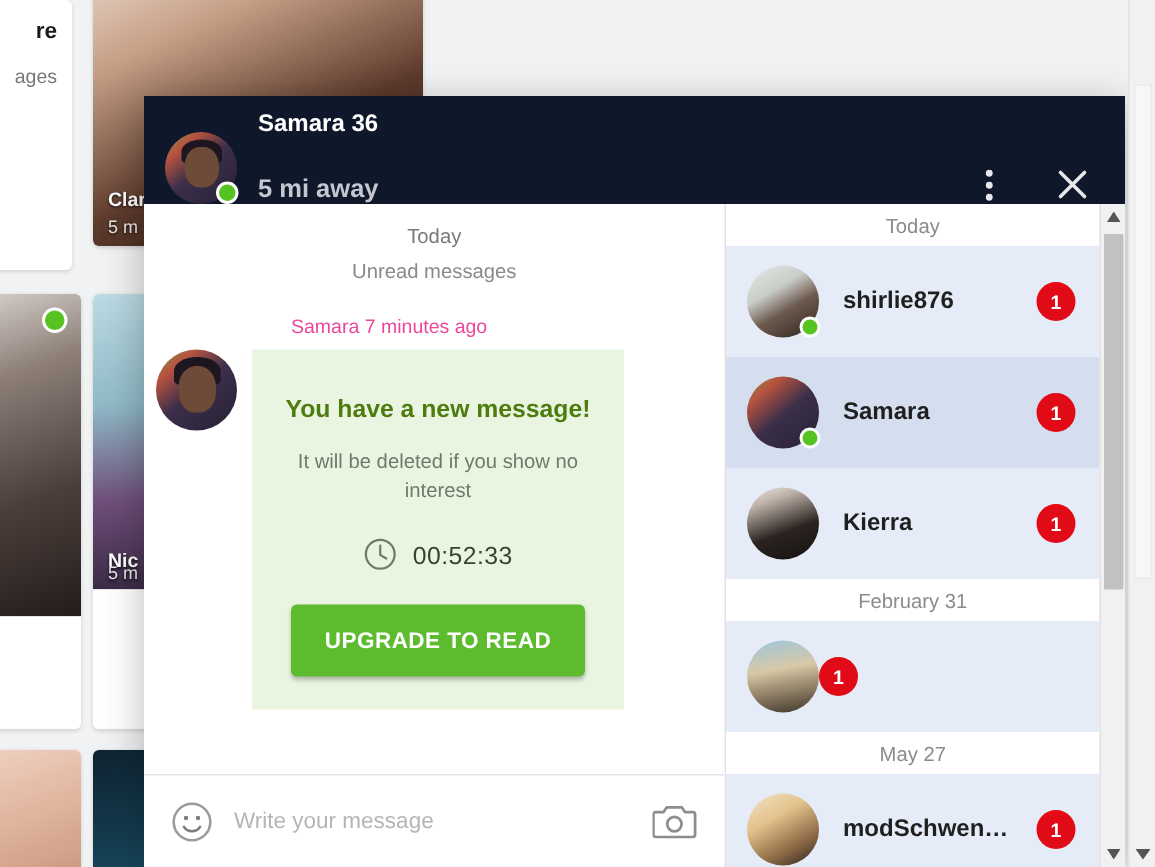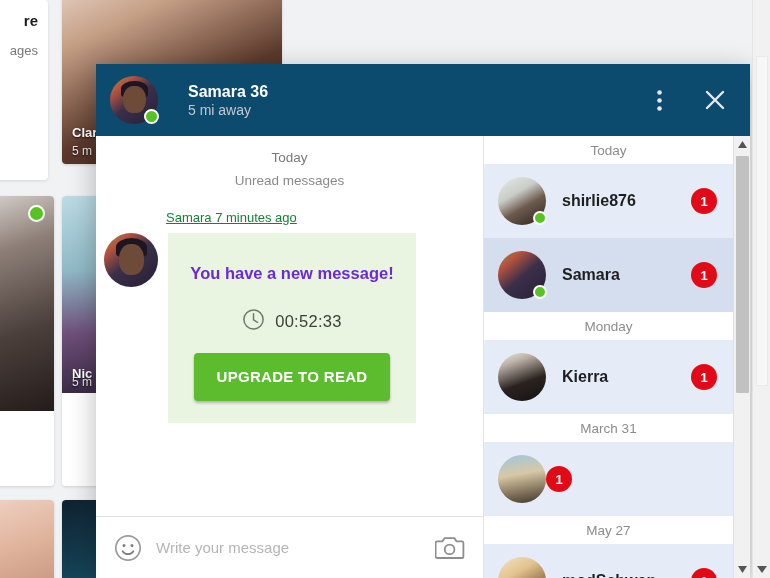--- a/index.html
+++ b/index.html
@@ -47,60 +47,60 @@
   .online-dot-card { position:absolute; right:9px; top:9px; width:17px; height:17px; border-radius:50%;
                      background:#56c322; border:2.5px solid #fff; }
 
   
   .chat-modal {
     position: absolute; left: 96px; top: 64px; width: 654px; height: 514px;
     background: #fff; box-shadow: 0 6px 26px rgba(0,0,0,.28);
     display: flex; flex-direction: column; overflow: hidden;
   }
   .chat-header {
-    height: 72px; background: #0c4a6e; display: flex; align-items: center;
-    padding: 0 16px 0 14px; flex: 0 0 72px; gap: 16px;
+    height: 72px; background: #0f172a; display: flex; align-items: flex-end;
+    padding: 0 16px 0 14px; flex: 0 0 72px;
   }
   .hdr-avatar { position: relative; width: 48px; height: 48px; flex: 0 0 48px; }
   .hdr-avatar .av-img {
     width: 48px; height: 48px; border-radius: 50%; overflow: hidden;
     background: linear-gradient(140deg,#7a9a4a 0%,#b8533f 22%,#3b2f4a 50%,#262035 100%);
     position: relative;
   }
   .av-face { position:absolute; left:28%; top:20%; width:46%; height:58%; border-radius:46% 46% 44% 44%;
              background:#6d4b38; }
   .av-hair { position:absolute; left:22%; top:10%; width:58%; height:34%; border-radius:50% 50% 18% 18%;
              background:#1d1621; }
   .hdr-avatar .dot {
     position: absolute; right: -1px; bottom: 0px; width: 15px; height: 15px; border-radius: 50%;
     background: #56c322; border: 2.5px solid #fff;
   }
   .hdr-text { margin-left: 14px; flex: 1 1 auto; }
   .hdr-name { color: #fff; font-size: 16px; font-weight: bold; line-height: 1.2; }
   .hdr-name .age { font-weight: bold; }
-  .hdr-sub { color: #c4c7d0; font-size: 14px; margin-top: 1px; }
+  .hdr-sub { color: #c4c7d0; font-size: 17px; margin-top: 24px; font-weight: bold; }
   .hdr-actions { display: flex; align-items: center; gap: 30px; padding-right: 6px; }
   .icon-btn { cursor: pointer; display: flex; align-items: center; justify-content: center;
               width: 26px; height: 26px; }
 
   .chat-body { flex: 1 1 auto; display: flex; min-height: 0; }
 
   
   .conv-pane { width: 388px; flex: 0 0 388px; display: flex; flex-direction: column;
                background:#fff; border-right: 1px solid #e3e3e3; min-height:0; }
   .msg-scroll { flex: 1 1 auto; overflow: hidden; padding: 14px 0 0 0; }
   .day-label { text-align: center; font-size: 13.5px; color: #7a7a7a; margin-bottom: 8px; }
   .unread-label { text-align: center; font-size: 13.5px; color: #8a8a8a; margin-bottom: 22px; }
-  .msg-meta { font-size: 13px; color: #15803d; margin: 0 0 8px 70px; text-decoration: underline; }
+  .msg-meta { font-size: 13px; color: #ec4899; margin: 0 0 8px 98px; }
   .msg-row { display: flex; padding: 0 0 0 8px; }
   .msg-avatar { width: 54px; height: 54px; border-radius: 50%; flex: 0 0 54px; overflow:hidden;
                 background: linear-gradient(140deg,#7a9a4a 0%,#b8533f 22%,#3b2f4a 50%,#262035 100%);
                 position:relative; margin-right: 10px; }
   .bubble { width: 248px; background: #eaf5e1; padding: 28px 18px 22px; text-align: center; }
-  .bubble-title { color: #6d28d9; font-size: 16.5px; font-weight: bold; line-height: 1.5; }
+  .bubble-title { color: #4d7c0f; font-size: 16.5px; font-weight: bold; line-height: 1.5; }
   .bubble-sub { color: #6f7a6a; font-size: 13.5px; line-height: 1.42; margin-top: 12px; }
   .timer-row { display: flex; align-items: flex-end; justify-content: center; gap: 10px; margin-top: 22px; }
   .timer-val { font-size: 16.5px; color: #3b4033; letter-spacing: .3px; }
   .upgrade-btn {
     display: block; margin: 22px auto 0; width: 196px; height: 48px;
     background: #5cbc2e; color: #fff; border: none; border-radius: 4px;
     font-family: "Liberation Sans", sans-serif; font-size: 15px; font-weight: bold;
     letter-spacing: .3px; cursor: pointer; box-shadow: 0 2px 3px rgba(0,0,0,.25);
   }
   .composer { flex: 0 0 62px; border-top: 1px solid #e3e3e3; display: flex; align-items: center;
@@ -244,20 +244,21 @@
           <div class="day-label">Today</div>
           <div class="unread-label">Unread messages</div>
           <div class="msg-meta">Samara 7 minutes ago</div>
           <div class="msg-row">
             <div class="msg-avatar">
               <div class="av-hair"></div>
                 <div class="av-face"></div>
             </div>
             <div class="bubble">
               <div class="bubble-title">You have a new message!</div>
+              <div class="bubble-sub">It will be deleted if you show no interest</div>
               <div class="timer-row">
                 <svg width="23" height="23" viewBox="0 0 23 23">
                   <circle cx="11.5" cy="11.5" r="9.6" fill="none" stroke="#6f7a6a" stroke-width="1.5"></circle>
                   <path d="M11.5 5.8v6.1l4 2.4" fill="none" stroke="#6f7a6a" stroke-width="1.5" stroke-linecap="round"></path>
                 </svg>
                 <span class="timer-val">00:52:33</span>
               </div>
               <button class="upgrade-btn">UPGRADE TO READ</button>
             </div>
           </div>
@@ -290,29 +291,28 @@
               <div class="badge">1</div>
             </div>
             <div class="conv-item selected">
               <div class="conv-avatar">
                 <div class="cav a2"></div>
                 <div class="dot"></div>
               </div>
               <div class="conv-name">Samara</div>
               <div class="badge">1</div>
             </div>
-            <div class="date-sep">Monday</div>
             <div class="conv-item">
               <div class="conv-avatar">
                 <div class="cav a3"></div>
               </div>
               <div class="conv-name">Kierra</div>
               <div class="badge">1</div>
             </div>
-            <div class="date-sep">March 31</div>
+            <div class="date-sep">February 31</div>
             <div class="conv-item">
               <div class="conv-avatar">
                 <div class="cav a4"></div>
               </div>
               <div class="badge">1</div>
             </div>
             <div class="date-sep">May 27</div>
             <div class="conv-item">
               <div class="conv-avatar">
                 <div class="cav a5"></div>

